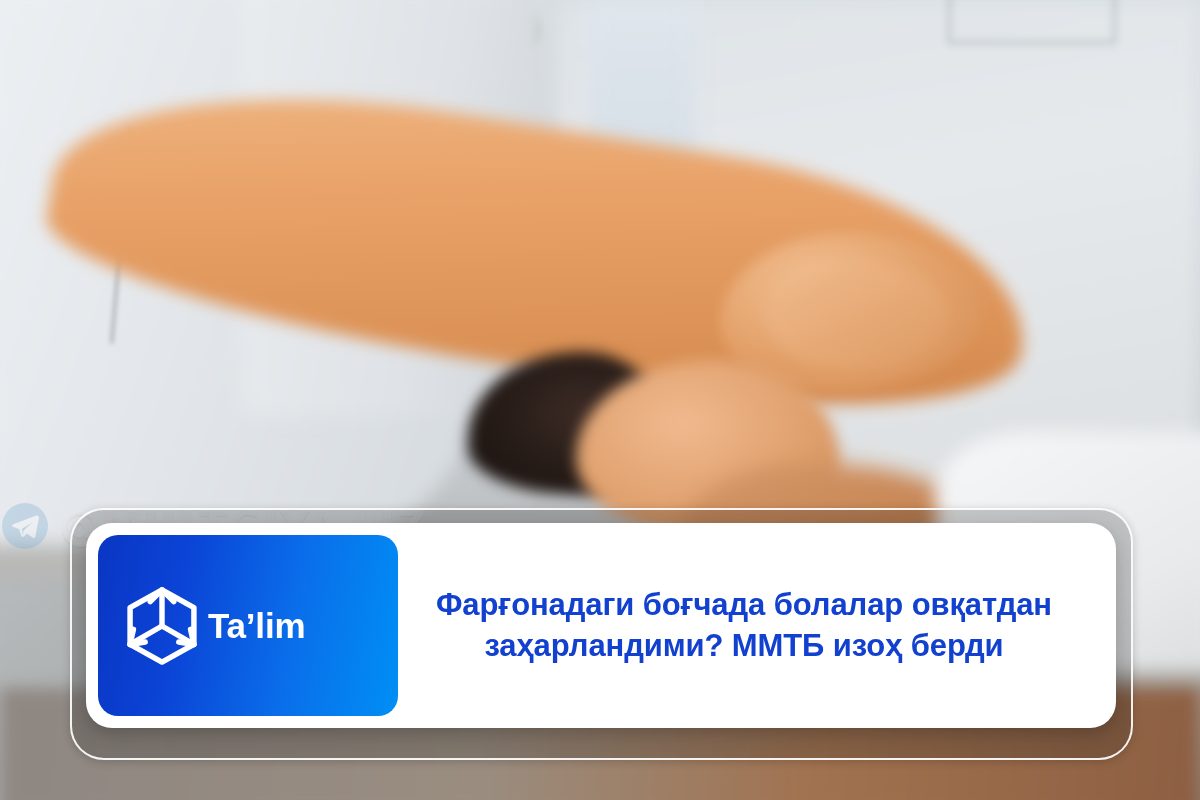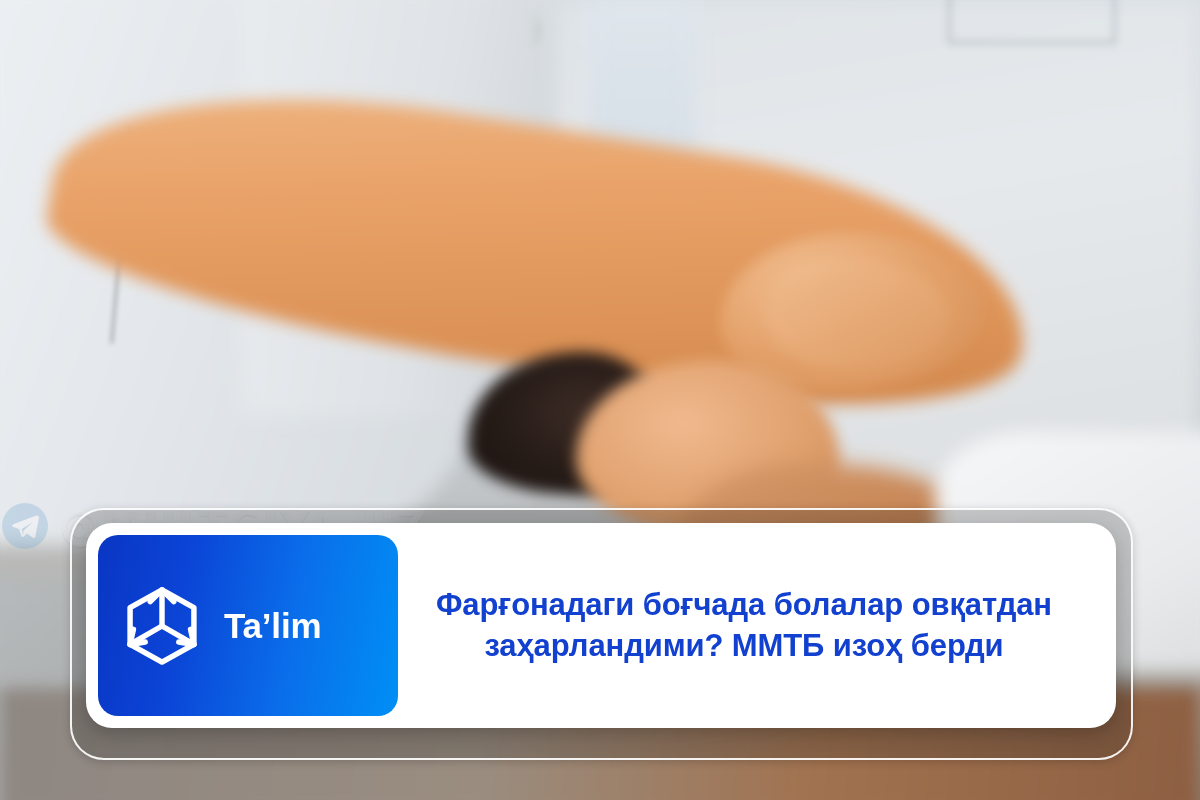--- a/index.html
+++ b/index.html
@@ -270,21 +270,21 @@
   }
 
   
   .brand {
     flex: 0 0 300px;
     margin: 12px 0 12px 12px;
     border-radius: 20px;
     background: linear-gradient(100deg, #0a36c4 0%, #0b44d6 28%, #0a6eea 64%, #008ff5 100%);
     display: flex;
     align-items: center;
-    gap: 20px;
+    gap: 4px;
     padding: 0 18px 0 22px;
   }
 
   .brand-logo {
     flex: 0 0 auto;
     width: 84px;
     height: 84px;
     display: block;
   }
   .brand-logo svg { width: 84px; height: 84px; display: block; }

